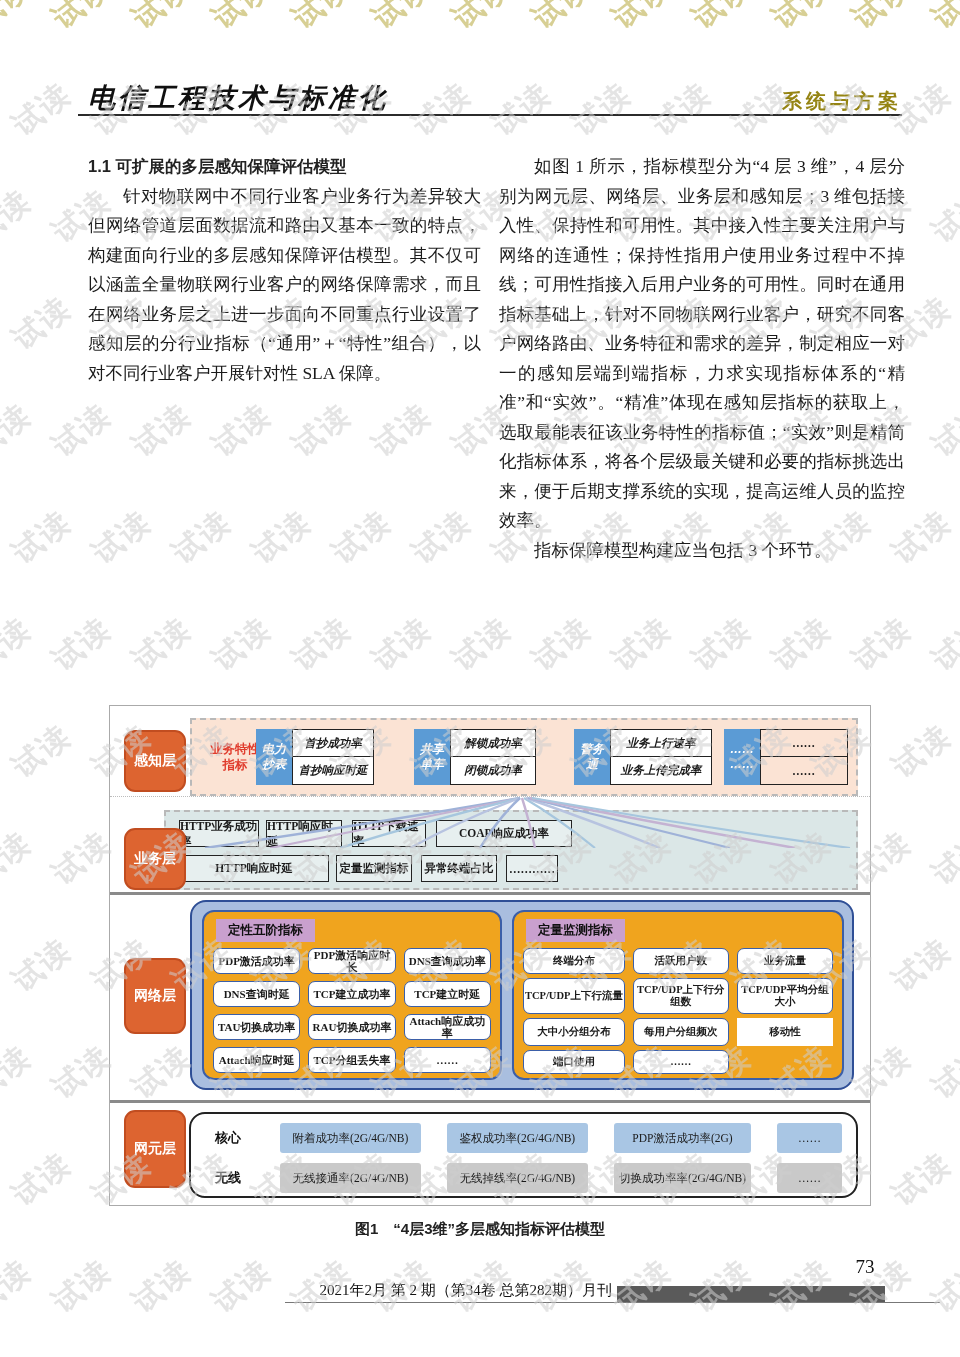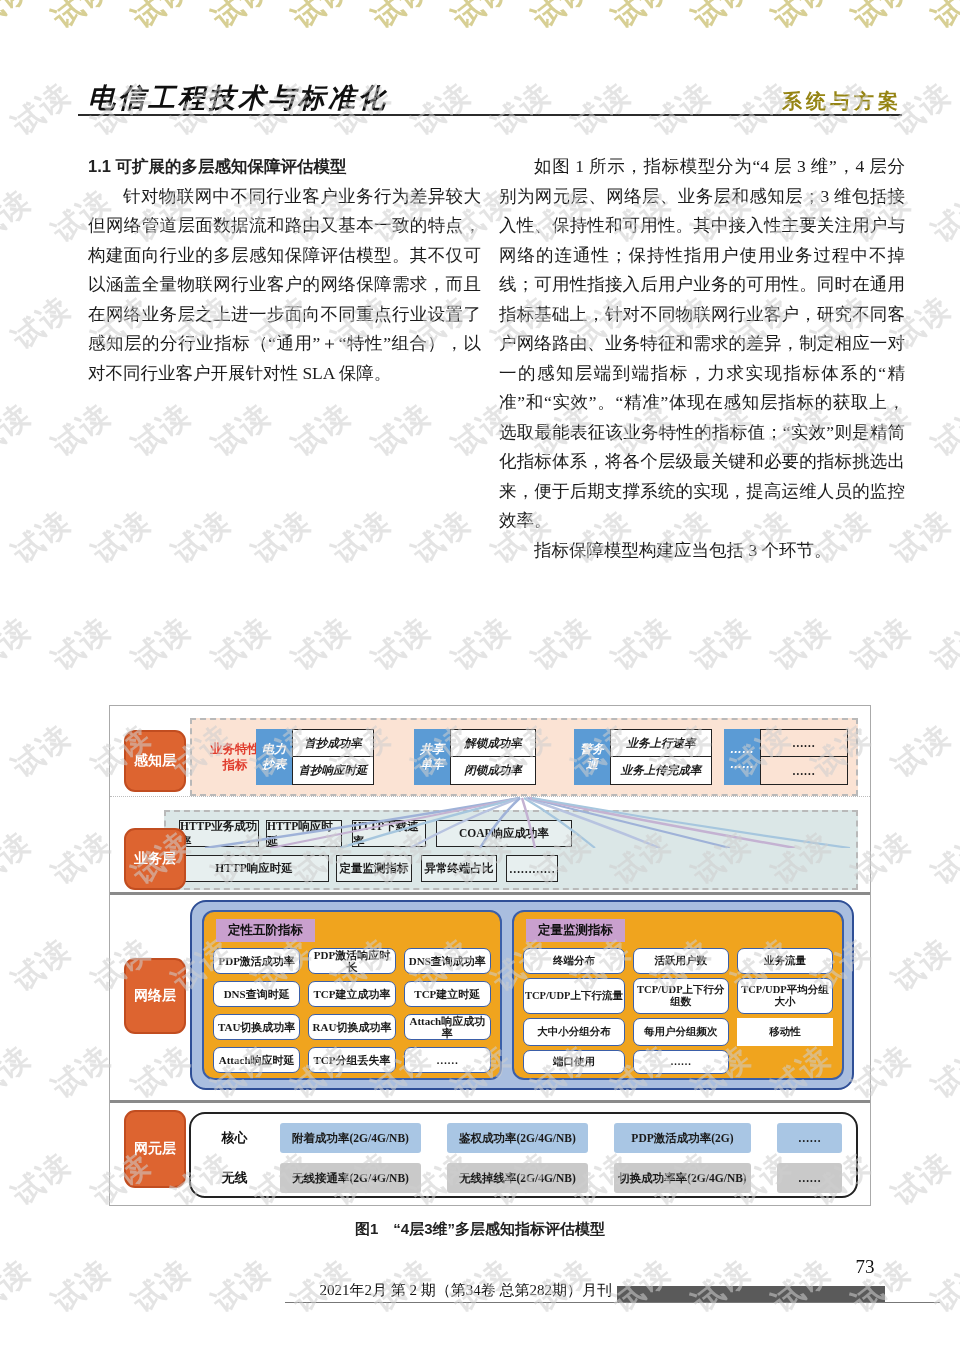--- a/index.html
+++ b/index.html
@@ -74,23 +74,23 @@
   .qcell{background:#fff;border:1.5px solid #3b5fa8;border-radius:7px;display:flex;align-items:center;
          justify-content:center;text-align:center;font-weight:bold;font-size:11px;line-height:12px;}
   .ngrid-r .qcell{font-size:10.5px;line-height:12px;}
   .qcell.plain{border:none;border-radius:0;}
   
   .e-panel{position:absolute;left:79px;top:406px;width:669px;height:86px;background:#fff;
            border:2px solid #222;border-radius:16px;box-sizing:border-box;}
   .erow{position:absolute;left:24px;right:14px;display:flex;align-items:center;}
   .erow1{top:9px;} .erow2{top:49px;}
   .elabel{width:42px;font-weight:bold;font-size:13px;color:#111;
-          font-family:"Liberation Sans","DejaVu Sans",sans-serif;text-align:center;}
+          font-family:"Liberation Sans","DejaVu Sans",sans-serif;}
   .ebox{height:30px;border-radius:3px;display:flex;align-items:center;justify-content:center;
-        font-weight:bold;font-size:11.5px;margin-left:26px;}
+        font-weight:normal;font-size:11.5px;margin-left:26px;}
   .ebox.blue{background:#a9c6e4;} .ebox.gray{background:#c9c9c9;}
   .ew1{width:152px;} .ew2{width:152px;} .ew3{width:148px;} .ew4{width:70px;}
   
   .caption{position:absolute;left:0;top:1220px;width:100%;text-align:center;font-weight:bold;
            font-size:15px;color:#222;font-family:"Liberation Sans","DejaVu Sans",sans-serif;}
   .foot-rule{position:absolute;left:285px;top:1302px;width:655px;height:1px;background:#777;}
   .foot-bar{position:absolute;left:617px;top:1286px;width:268px;height:17px;background:#5a5a5a;}
   .foot-issue{position:absolute;left:280px;top:1281px;width:332px;text-align:right;font-size:15px;color:#111;}
   .foot-page{position:absolute;left:843px;top:1256px;width:44px;text-align:center;font-size:19px;color:#111;}
 </style>

